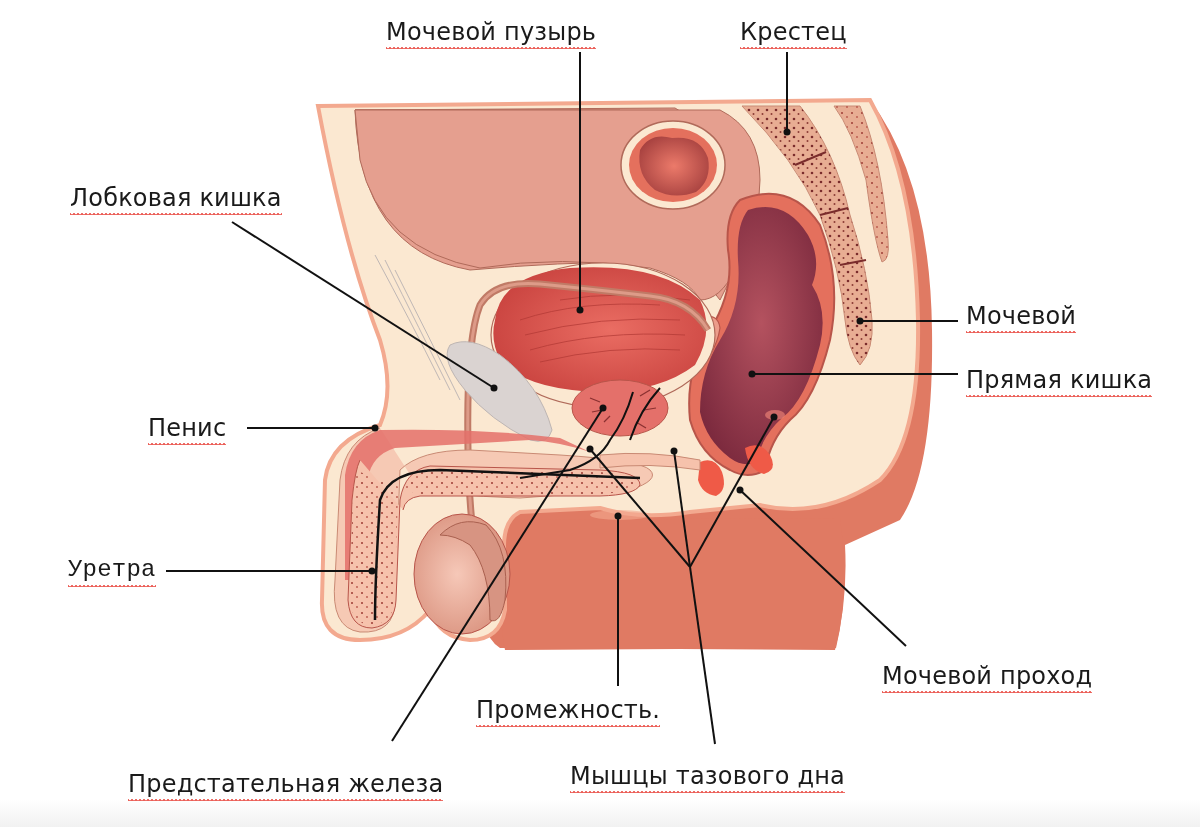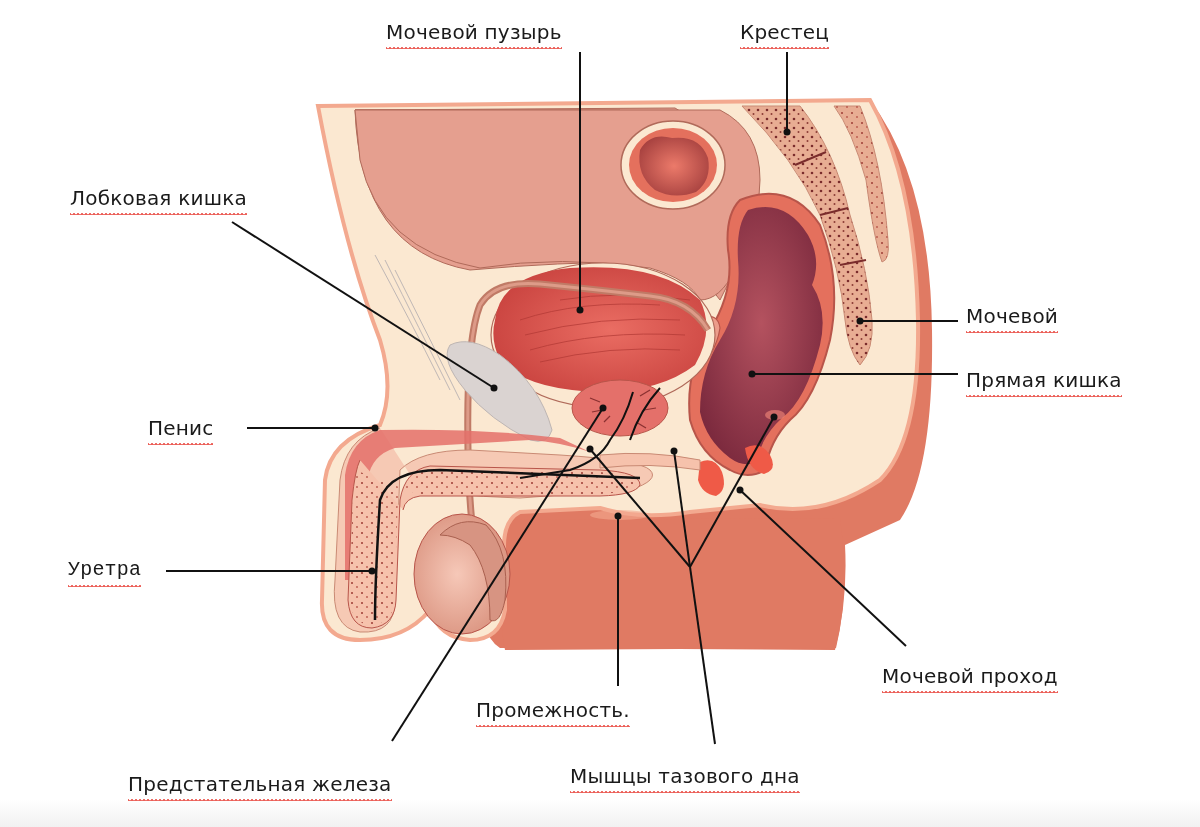--- a/index.html
+++ b/index.html
@@ -1,21 +1,21 @@
 <!DOCTYPE html>
 <html><head>
 <meta charset="utf-8">
 <style>
   html, body { margin:0; padding:0; background:#ffffff; }
   body { width:1200px; height:827px; position:relative; overflow:hidden;
          font-family:"DejaVu Sans", "Liberation Sans", sans-serif; }
   #stage { position:absolute; left:0; top:0; width:1200px; height:827px; }
   .bottom-band { position:absolute; left:0; top:800px; width:1200px; height:27px;
                  background:linear-gradient(#ffffff,#f1f1f1); }
-  .label { position:absolute; font-size:20px; color:#1a1a1a; white-space:nowrap;
+  .label { position:absolute; font-size:24px; color:#1a1a1a; white-space:nowrap;
            line-height:28px; letter-spacing:0.2px; }
   .label .txt { display:inline-block; position:relative; }
   .label .txt::after { content:""; position:absolute; left:0; right:0; bottom:-5px; height:4px;
     background-image: radial-gradient(circle at 2px 0px, transparent 1.4px, #e8433a 1.6px, #e8433a 2.2px, transparent 2.5px);
     background-size:4px 4px; background-repeat:repeat-x; opacity:0.85; }
 </style>
 </head>
 <body>
 
 <div class="bottom-band"></div>

